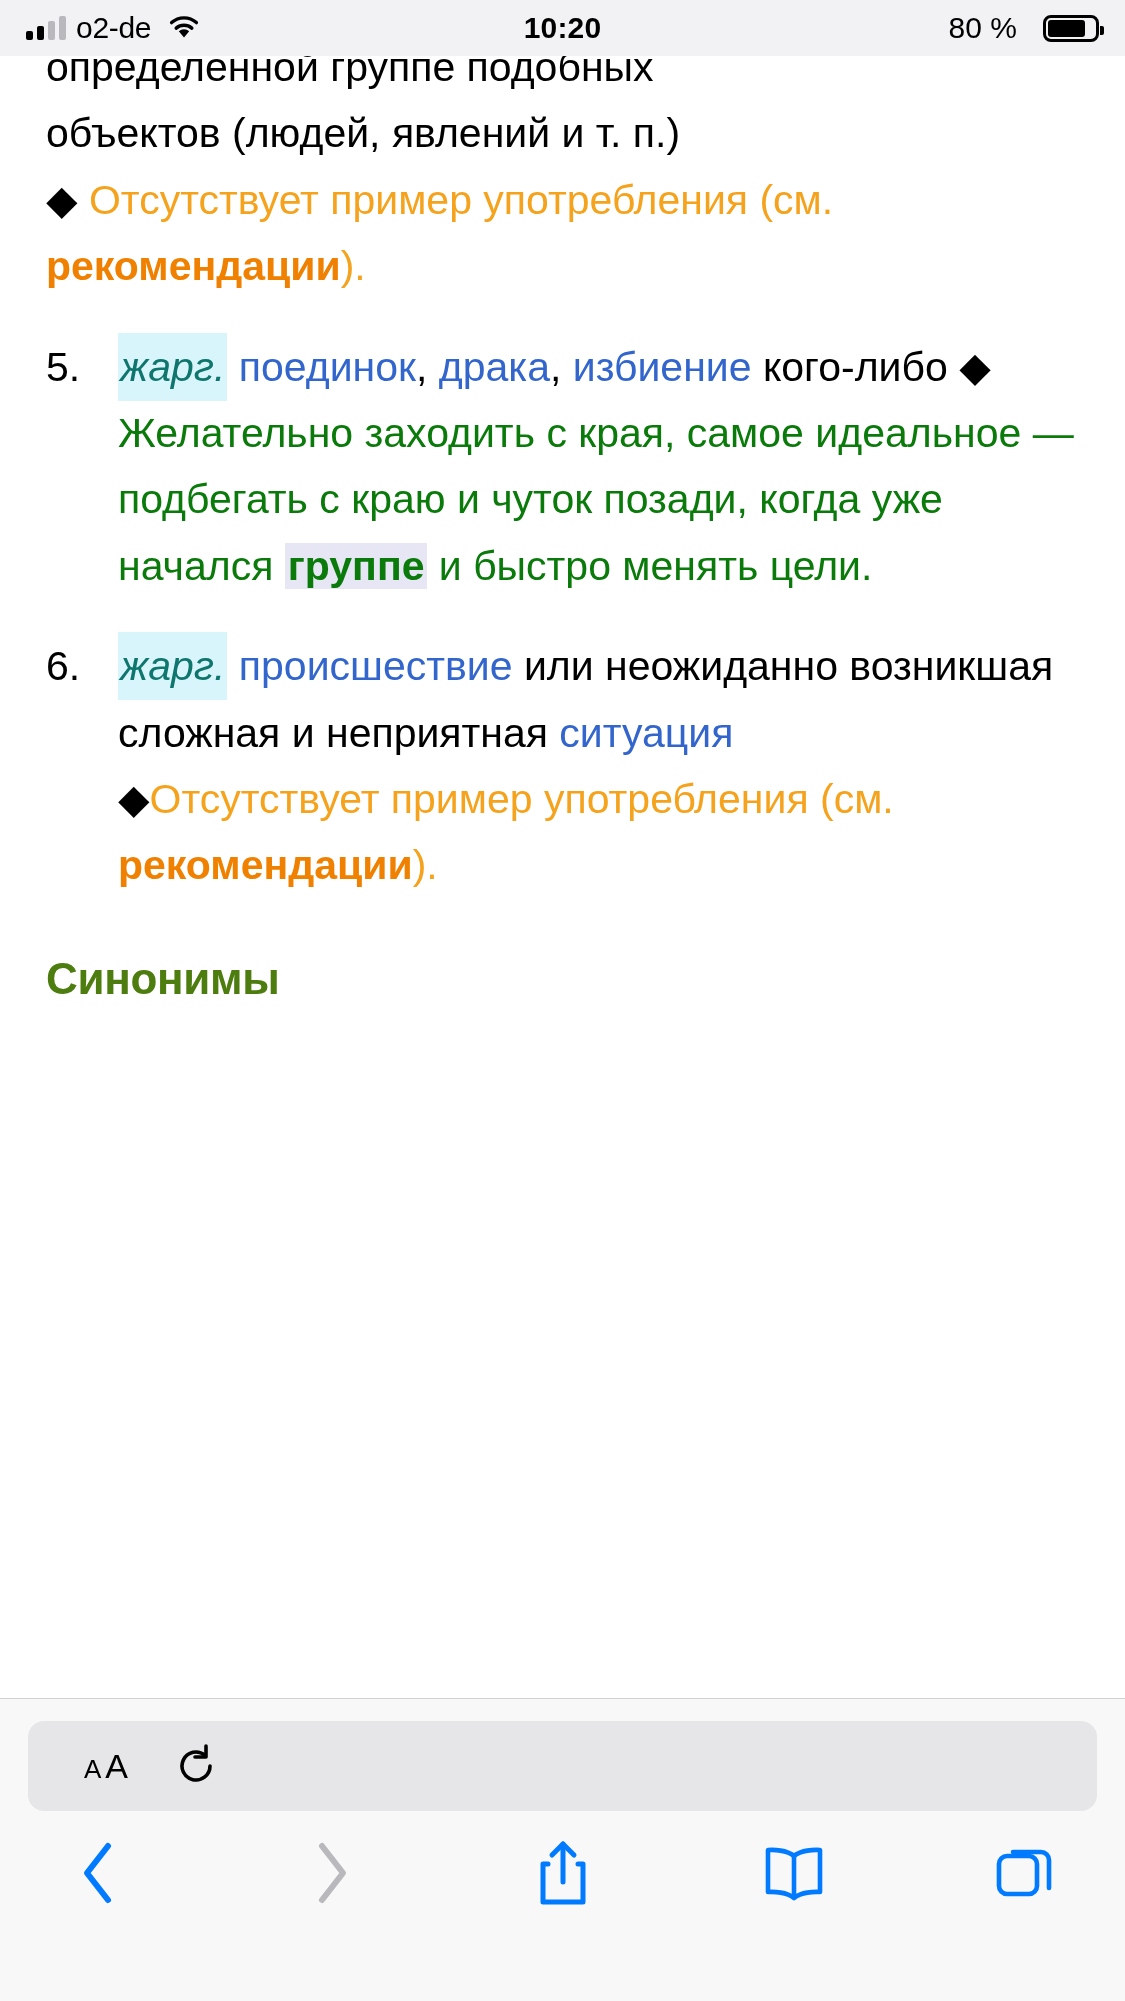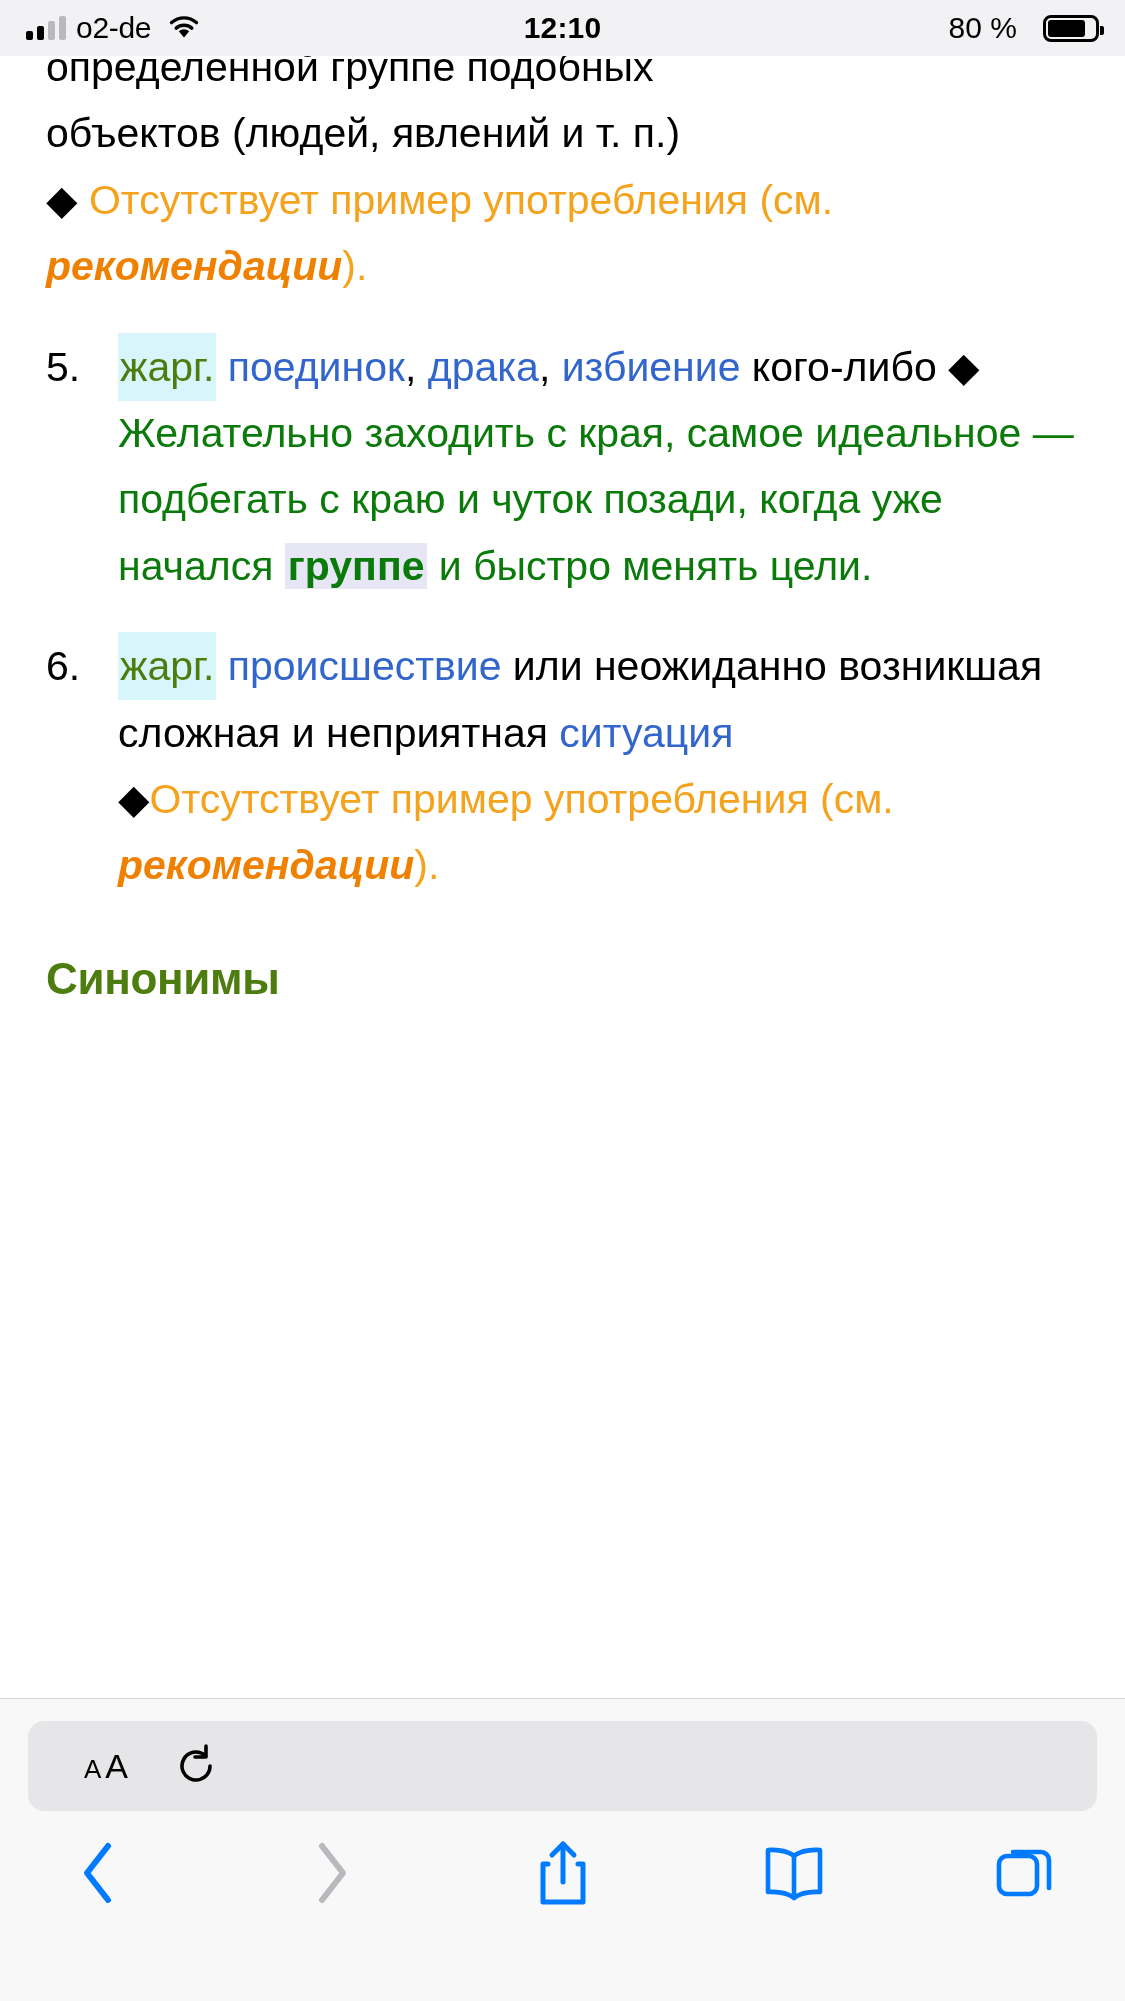--- a/index.html
+++ b/index.html
@@ -133,29 +133,30 @@
   .sense-num {
     width: 72px;
     flex: 0 0 72px;
     font-size: 41px;
     color: #000;
   }
   .sense-body {
     flex: 1 1 auto;
   }
   .tag-jarg {
-    color: #4d7c0f;
+    font-style: italic;
+    color: #0f766e;
     background: #d8f5fb;
     padding: 11px 2px;
   }
   .link { color: #3366cc; }
   .example-green { color: #0a7a0a; }
   .diamond { color: #000; }
   .warn { color: #f5a21d; }
-  .warn b { color: #f08000; font-weight: bold; font-style: italic; }
+  .warn b { color: #f08000; font-weight: bold; }
   .hl-lilac {
     background: #e6e6f5;
     font-weight: bold;
     color: #0a7a0a;
     padding: 0 3px;
   }
   .section-heading {
     font-size: 44px;
     font-weight: bold;
     color: #4d7c0f;
@@ -245,21 +246,21 @@
     </span>
     <span class="carrier">o2-de</span>
     <span class="wifi-icon">
       <svg width="34" height="26" viewBox="0 0 34 26">
         <path d="M17 24.5l-5.2-6.3a8.2 8.2 0 0110.4 0z" fill="#000"></path>
         <path d="M4.6 9.6a18.6 18.6 0 0124.8 0" stroke="#000" stroke-width="3.4" fill="none" stroke-linecap="round"></path>
         <path d="M9.2 15.1a12 12 0 0115.6 0" stroke="#000" stroke-width="3.4" fill="none" stroke-linecap="round"></path>
       </svg>
     </span>
   </div>
-  <div class="status-time">12:10</div>
+  <div class="status-time">10:20</div>
   <div class="status-right">
     <span class="battery-label">80 %</span>
     <span class="battery">
         <span></span>
       </span>
   </div>
 </div>
 
 <div class="content">
   <div class="article">

